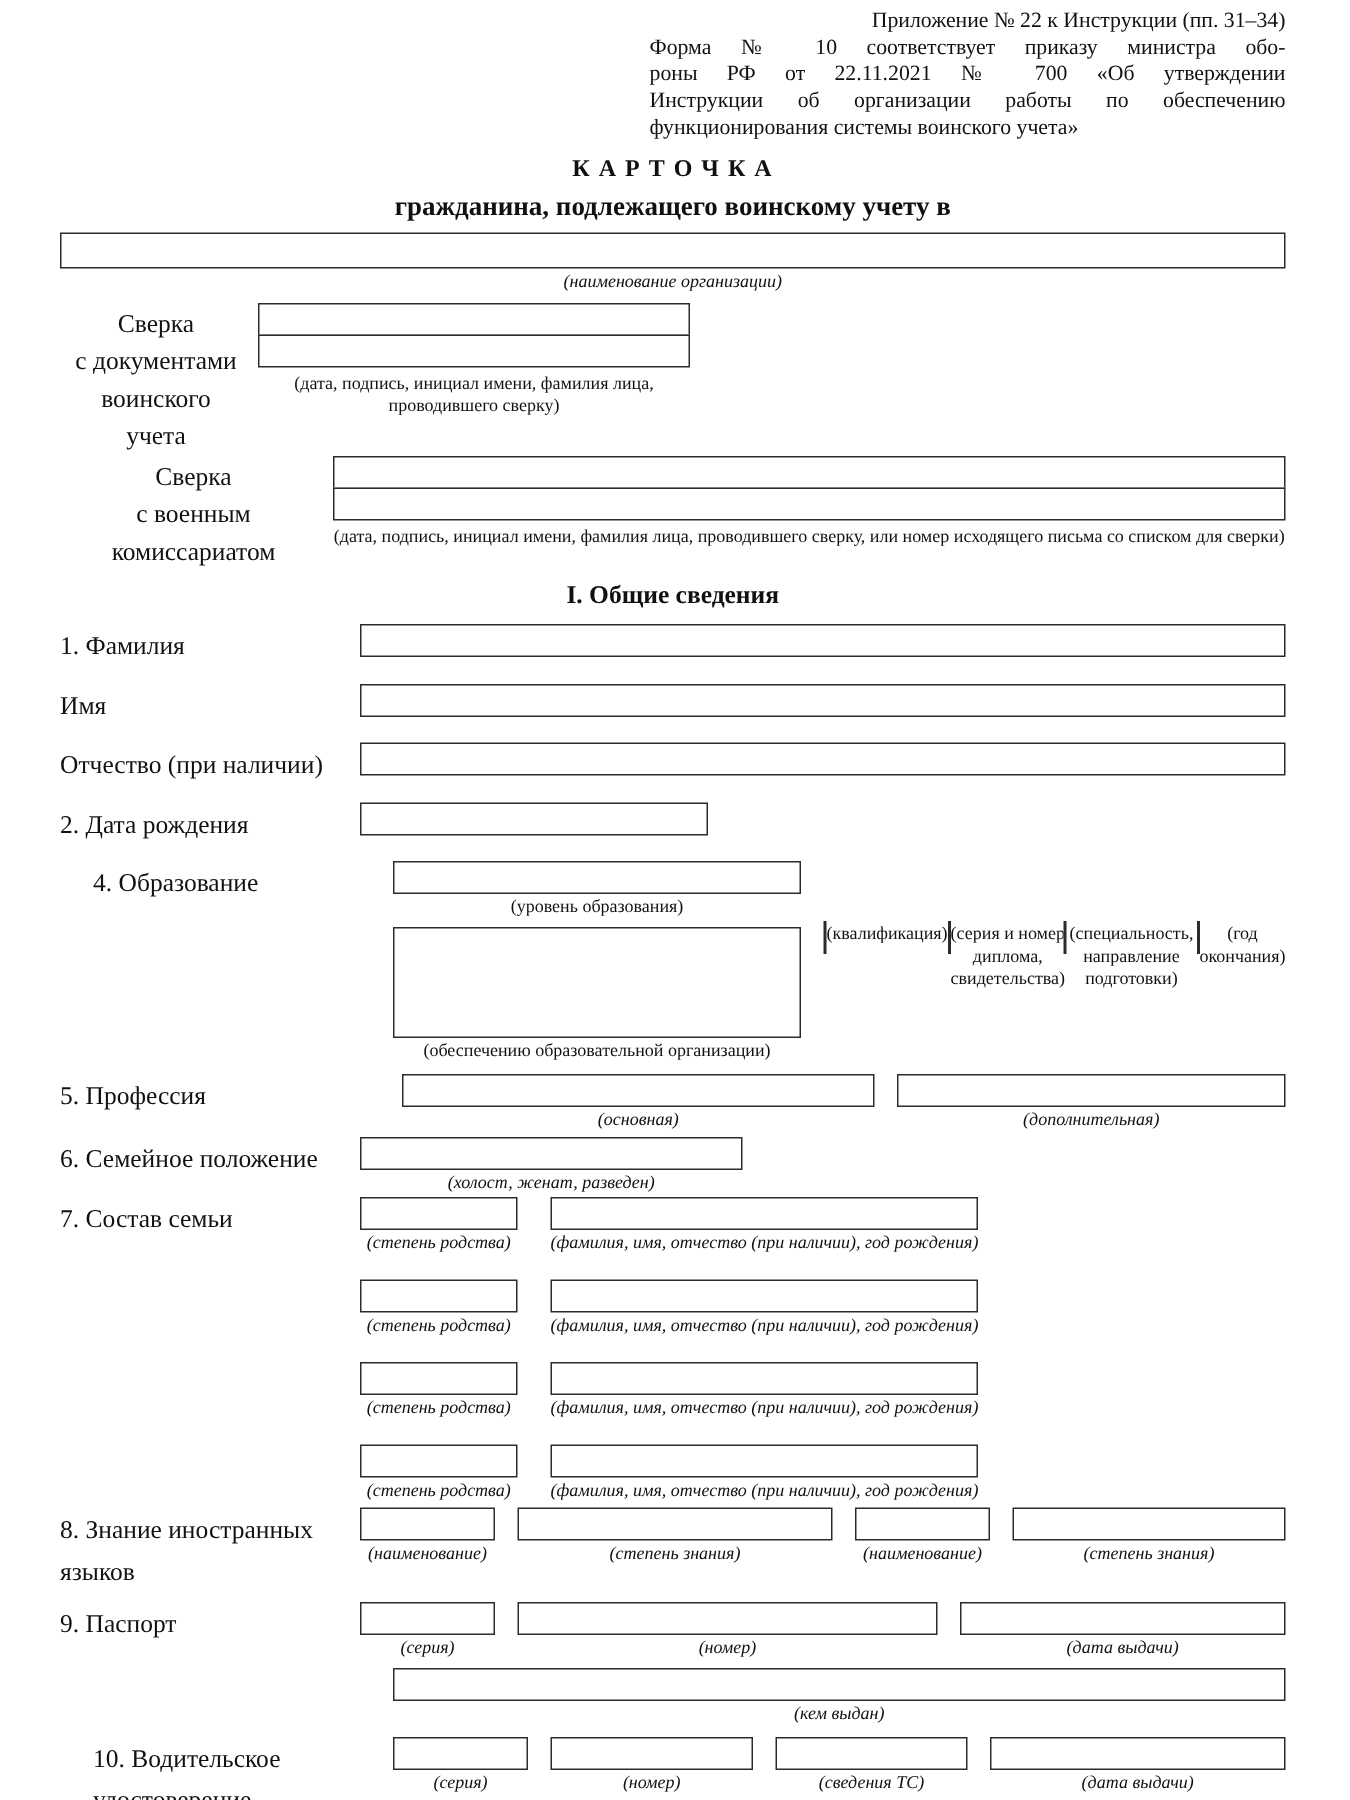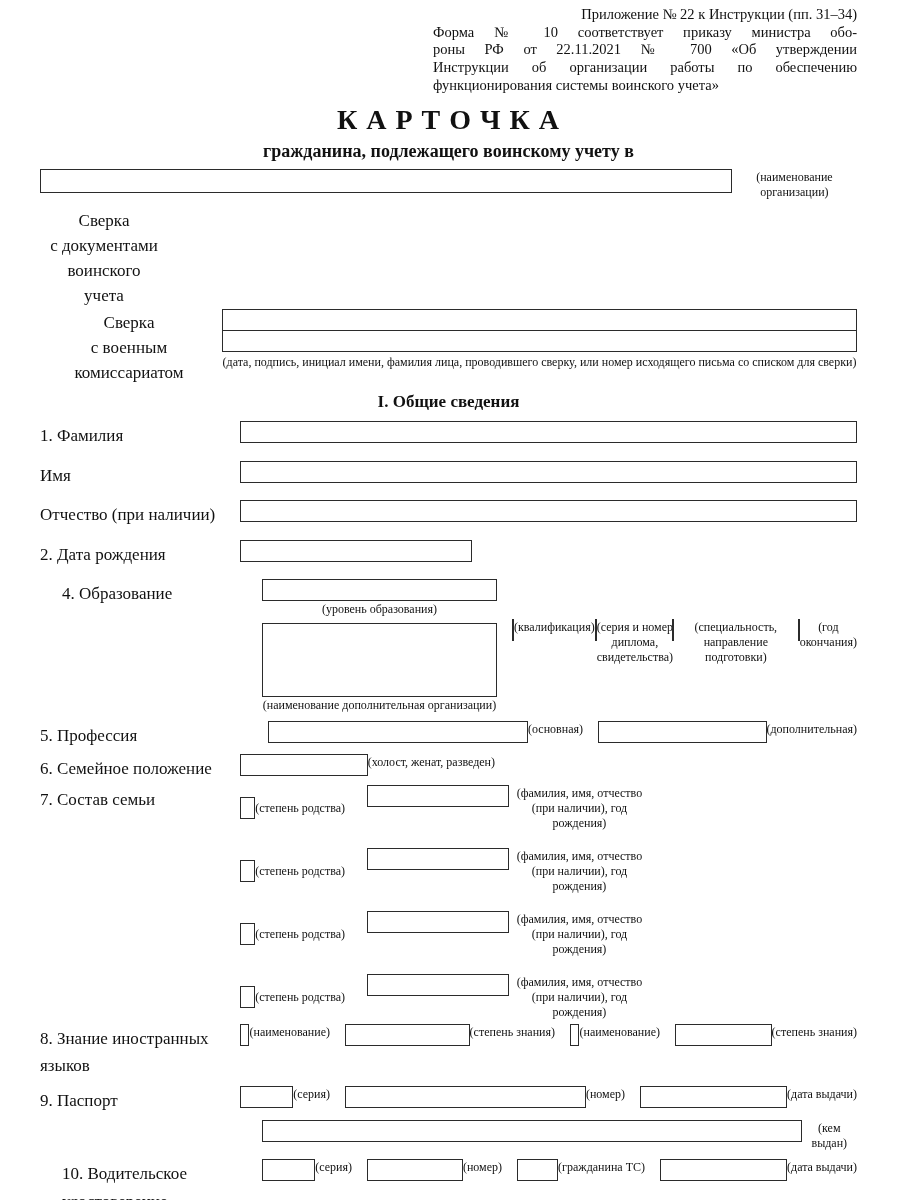--- a/index.html
+++ b/index.html
@@ -8,21 +8,21 @@
     box-sizing:border-box; padding:6px 43px 0 40px;
     font-family:"Liberation Serif", serif; color:#111;
     overflow:hidden; position:relative;
   }
   
   .note { width:424px; margin-left:auto; font-size:14.5px; line-height:1.22; }
   .note .n1 { text-align:right; }
   .note .nj { text-align:justify; text-align-last:justify; }
   .note .nl { text-align:left; }
   
-  .title { text-align:center; font-weight:bold; font-size:28px; margin-top:10px; letter-spacing:1px; }
+  .title { text-align:center; font-weight:bold; font-size:16px; margin-top:10px; letter-spacing:1px; }
   .subtitle { text-align:center; font-weight:bold; font-size:18px; margin-top:5px; }
   .sec-title { text-align:center; font-weight:bold; font-size:17px; margin:6px 0 9px; }
   
   .box { border:1.5px solid #2b2b2b; height:22px; background:#fff; box-sizing:border-box; }
   .cap { font-size:12px; text-align:center; line-height:1.25; margin-top:1px; }
   .nw { white-space:nowrap; }
   
   .org { margin-top:7px; }
   .org .box { width:100%; height:24px; }
   
@@ -34,30 +34,30 @@
   .sv-half.lft .sv-label { width:128px; }
   .sv-half.rgt .sv-label { width:178px; }
   .sv-boxes { flex:1; margin-left:4px; }
   .sv-boxes .box { width:100%; }
   .sv-boxes .box + .box { margin-top:-1.5px; }
   .sv-boxes .cap { margin-top:3px; }
   
   .row { display:flex; margin-bottom:11px; }
   .row .lab { width:200px; flex-shrink:0; font-size:17px; line-height:1.62; padding-top:1px; }
   .row .content { flex:1; display:flex; gap:15px; align-items:flex-start; }
-  .bc { display:flex; flex-direction:row; }
+  .bc { display:flex; flex-direction:column;font-style:italic; }
   .bc .box { width:100%; }
   .grow { flex:1; }
   .mb4 { margin-bottom:4px;gap:28px; } .mb2 { margin-bottom:2px; } .mb6 { margin-bottom:6px; } .mb8 { margin-bottom:8px;margin-left:22px; }
   .w90{width:90px;} .w128{width:128px;} .w135{width:135px;}
   .w232{width:232px;} .w255{width:255px;} .w280{width:280px;}
   .w315{width:315px;}
   
   .edu { gap:18px; }
-  .edu-left { width:235px; display:flex; flex-direction:column; }
+  .edu-left { width:272px; display:flex; flex-direction:column; }
   .edu-left .big { height:74px; margin-top:6px; }
   .edu-col { display:flex; margin-top:40px; }
   .edu-col.c1 { width:145px; }
   .edu-col.c2 { flex:1; }
   .capH { height:29px; }
   
   .fam { flex-direction:column; gap:0; align-items:stretch; }
   .fam-row { display:flex; gap:22px; margin-bottom:2px; }
   .fam-kin { width:105px;align-items:center; }
   .fam-person { flex:1; }
@@ -82,20 +82,25 @@
     <div class="box"></div>
     <div class="cap">(наименование организации)</div>
   </div>
 
   <div class="sverka">
     <div class="sv-half lft">
       <div class="sv-label">Сверка
 с документами
 воинского
 учета</div>
+      <div class="sv-boxes">
+        <div class="box"></div>
+        <div class="box"></div>
+        <div class="cap">(дата, подпись, инициал имени, фамилия лица, проводившего сверку)</div>
+      </div>
     </div>
     <div class="sv-half rgt">
       <div class="sv-label">Сверка
 с военным
 комиссариатом</div>
       <div class="sv-boxes">
         <div class="box"></div>
         <div class="box"></div>
         <div class="cap">(дата, подпись, инициал имени, фамилия лица, проводившего сверку, или номер исходящего письма со списком для сверки)</div>
       </div>
@@ -141,21 +146,21 @@
   </div>
 
 
   <div class="row mb8">
     <div class="lab">4. Образование</div>
     <div class="content edu">
       <div class="edu-left">
         <div class="box"></div>
         <div class="cap">(уровень образования)</div>
         <div class="box big"></div>
-        <div class="cap">(наименование дополнительная организации)</div>
+        <div class="cap">(обеспечению образовательной организации)</div>
       </div>
       <div class="edu-col c1">
         <div class="box"></div>
         <div class="cap capH nw">(квалификация)</div>
         <div class="box"></div>
         <div class="cap">(серия и номер диплома, свидетельства)</div>
       </div>
       <div class="edu-col c2">
         <div class="box"></div>
         <div class="cap capH">(специальность, направление подготовки)</div>
@@ -291,21 +296,21 @@
       <div class="bc w90">
         <div class="box"></div>
         <div class="cap nw">(серия)</div>
       </div>
       <div class="bc w135">
         <div class="box"></div>
         <div class="cap nw">(номер)</div>
       </div>
       <div class="bc w128">
         <div class="box"></div>
-        <div class="cap nw">(гражданина ТС)</div>
+        <div class="cap nw">(сведения ТС)</div>
       </div>
       <div class="bc grow">
         <div class="box"></div>
         <div class="cap nw">(дата выдачи)</div>
       </div>
     </div>
   </div>
 
 </div>
 

